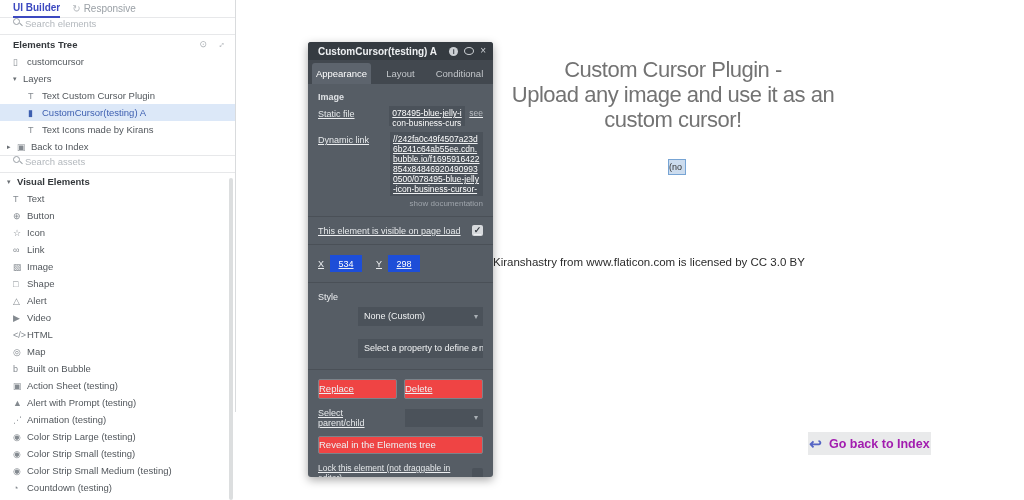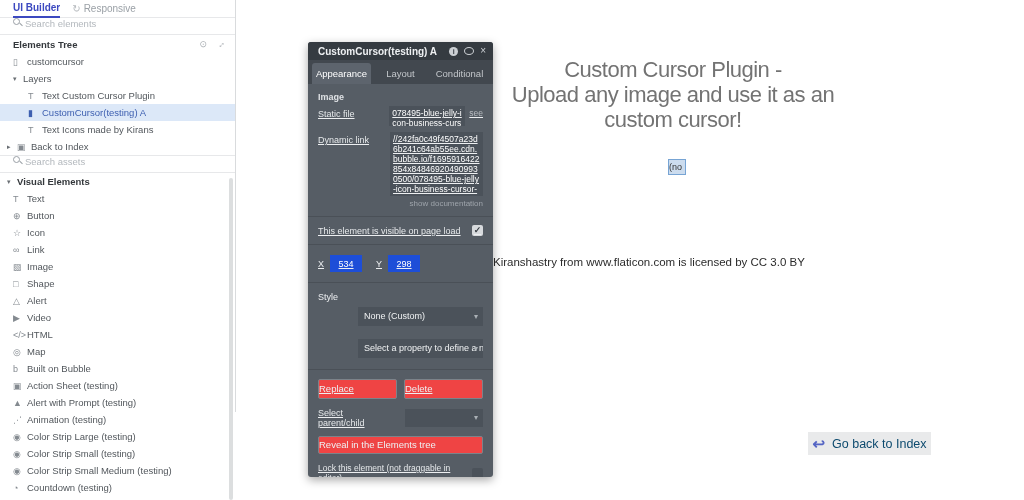--- a/index.html
+++ b/index.html
@@ -48,21 +48,21 @@
              font-size:22px; line-height:25px; letter-spacing:-0.5px; color:#737373; cursor:default; }
   .no-image { position:absolute; left:431px; top:159px; width:18px; height:16px;
               background:#ccdcee; border:1px solid #77a4d4; font-size:9px; color:#333;
               overflow:hidden; white-space:nowrap; line-height:14px; }
   .attribution { position:absolute; left:178px; top:256px; font-size:11.5px; color:#2b2b2b;
                  white-space:nowrap; z-index:1; }
   .go-back { position:absolute; left:571px; top:432px; width:123px; height:23px;
              background:#e9eaeb; display:flex; align-items:center; justify-content:center;
              gap:7px; cursor:pointer; }
   .go-back .gb-ic { color:#5565c4; font-size:15px; line-height:15px; font-weight:bold; }
-  .go-back .gb-label { font-size:12.5px; font-weight:normal; color:#0c4a6e; }
+  .go-back .gb-label { font-size:12.5px; font-weight:bold; color:#a21caf; }
 
   
   .panel { position:absolute; left:308px; top:42px; width:185px; height:435px;
            background:#565d65; border-radius:3px; z-index:10; overflow:hidden;
            box-shadow:0 3px 10px rgba(0,0,0,.35); color:#edeff1; }
   .p-title { height:18px; background:#353b41; display:flex; align-items:center;
              padding:0 7px 0 10px; }
   .p-title .pt-label { flex:1; font-size:10px; font-weight:bold; color:#eef0f2; }
   .pt-ic { margin-left:6px; cursor:pointer; color:#ccd0d4; font-size:10px; line-height:10px; }
   .info-ic { width:9px; height:9px; background:#ccd0d4; color:#353b41; border-radius:50%;

